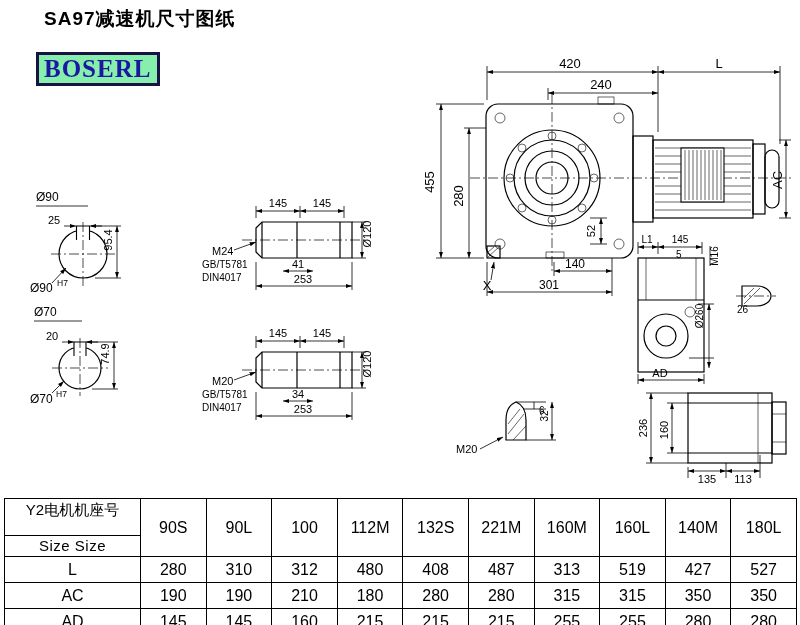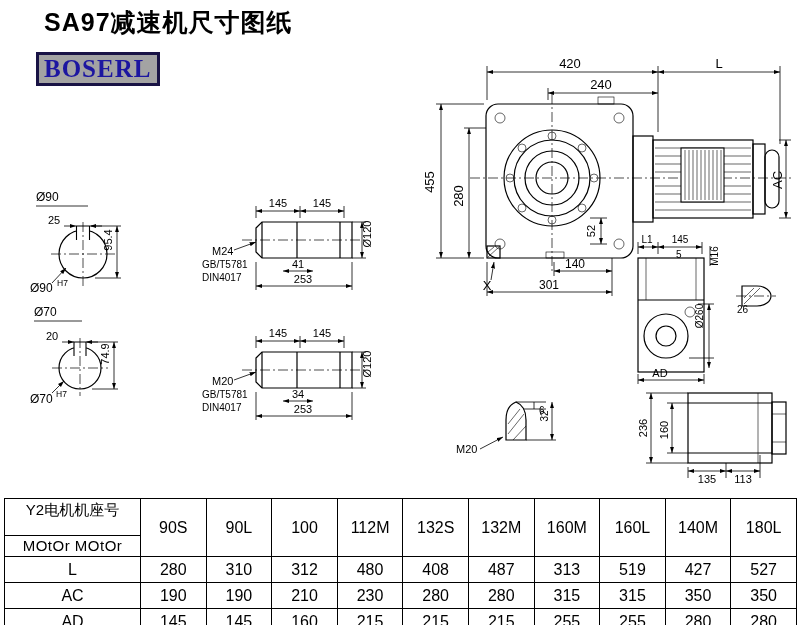--- a/index.html
+++ b/index.html
@@ -1,19 +1,19 @@
 <!DOCTYPE html>
 <html><head>
 <meta charset="utf-8">
 <style>
   * { margin:0; padding:0; box-sizing:border-box; }
   html,body { width:800px; height:625px; }
   body { position:relative; background:#fff; overflow:hidden; font-family:"Liberation Sans",sans-serif; color:#000; }
-  .page-title { position:absolute; left:44px; top:6px; font-size:25px; font-weight:bold; letter-spacing:1px; }
-  .logo-box { position:absolute; left:36px; top:52px; width:124px; height:34px; border:3px solid #191345; background:#a3a3a3; display:flex; align-items:center; padding-left:5px; }
+  .page-title { position:absolute; left:44px; top:6px; font-size:19px; font-weight:bold; letter-spacing:1px; }
+  .logo-box { position:absolute; left:36px; top:52px; width:124px; height:34px; border:3px solid #191345; background:#86efac; display:flex; align-items:center; padding-left:5px; }
   .logo-text { font-family:"Liberation Serif",serif; font-weight:bold; font-size:25px; color:#1c16a0; letter-spacing:1px; }
   svg.draw { position:absolute; left:0; top:0; }
   .ln { fill:none; stroke:#000; stroke-width:1.2; }
   .lnthin { fill:none; stroke:#000; stroke-width:0.6; }
   .cl { fill:none; stroke:#000; stroke-width:0.7; stroke-dasharray:10 3 2 3; }
   .dim { fill:none; stroke:#000; stroke-width:0.8; }
   .wfill { fill:#fff; stroke:#000; stroke-width:1.1; }
   text { font-family:"Liberation Sans",sans-serif; fill:#000; }
   .txt10 { font-size:10px; } .txt11 { font-size:11px; } .txt12 { font-size:12px; } .txt13 { font-size:13px; }
   .dim-table { position:absolute; left:4px; top:498px; width:792px; border-collapse:collapse; table-layout:fixed; background:#fff; }
@@ -313,28 +313,28 @@
     <col style="width:65.6px">
       <col style="width:65.6px">
       <col style="width:65.6px">
       <col style="width:65.6px">
       <col style="width:65.6px">
   </colgroup>
   <tbody>
     <tr>
       <th>
         <div class="hdr-cn">Y2电机机座号</div>
-        <div class="hdr-en">MOtOr MOtOr</div>
+        <div class="hdr-en">Size Size</div>
       </th>
       <th>90S</th>
       <th>90L</th>
       <th>100</th>
       <th>112M</th>
       <th>132S</th>
-      <th>132M</th>
+      <th>221M</th>
       <th>160M</th>
       <th>160L</th>
       <th>140M</th>
       <th>180L</th>
     </tr>
     <tr>
       <td>L</td>
       <td>280</td>
       <td>310</td>
       <td>312</td>
@@ -344,21 +344,21 @@
       <td>313</td>
       <td>519</td>
       <td>427</td>
       <td>527</td>
     </tr>
     <tr>
       <td>AC</td>
       <td>190</td>
       <td>190</td>
       <td>210</td>
-      <td>230</td>
+      <td>180</td>
       <td>280</td>
       <td>280</td>
       <td>315</td>
       <td>315</td>
       <td>350</td>
       <td>350</td>
     </tr>
     <tr>
       <td>AD</td>
       <td>145</td>

